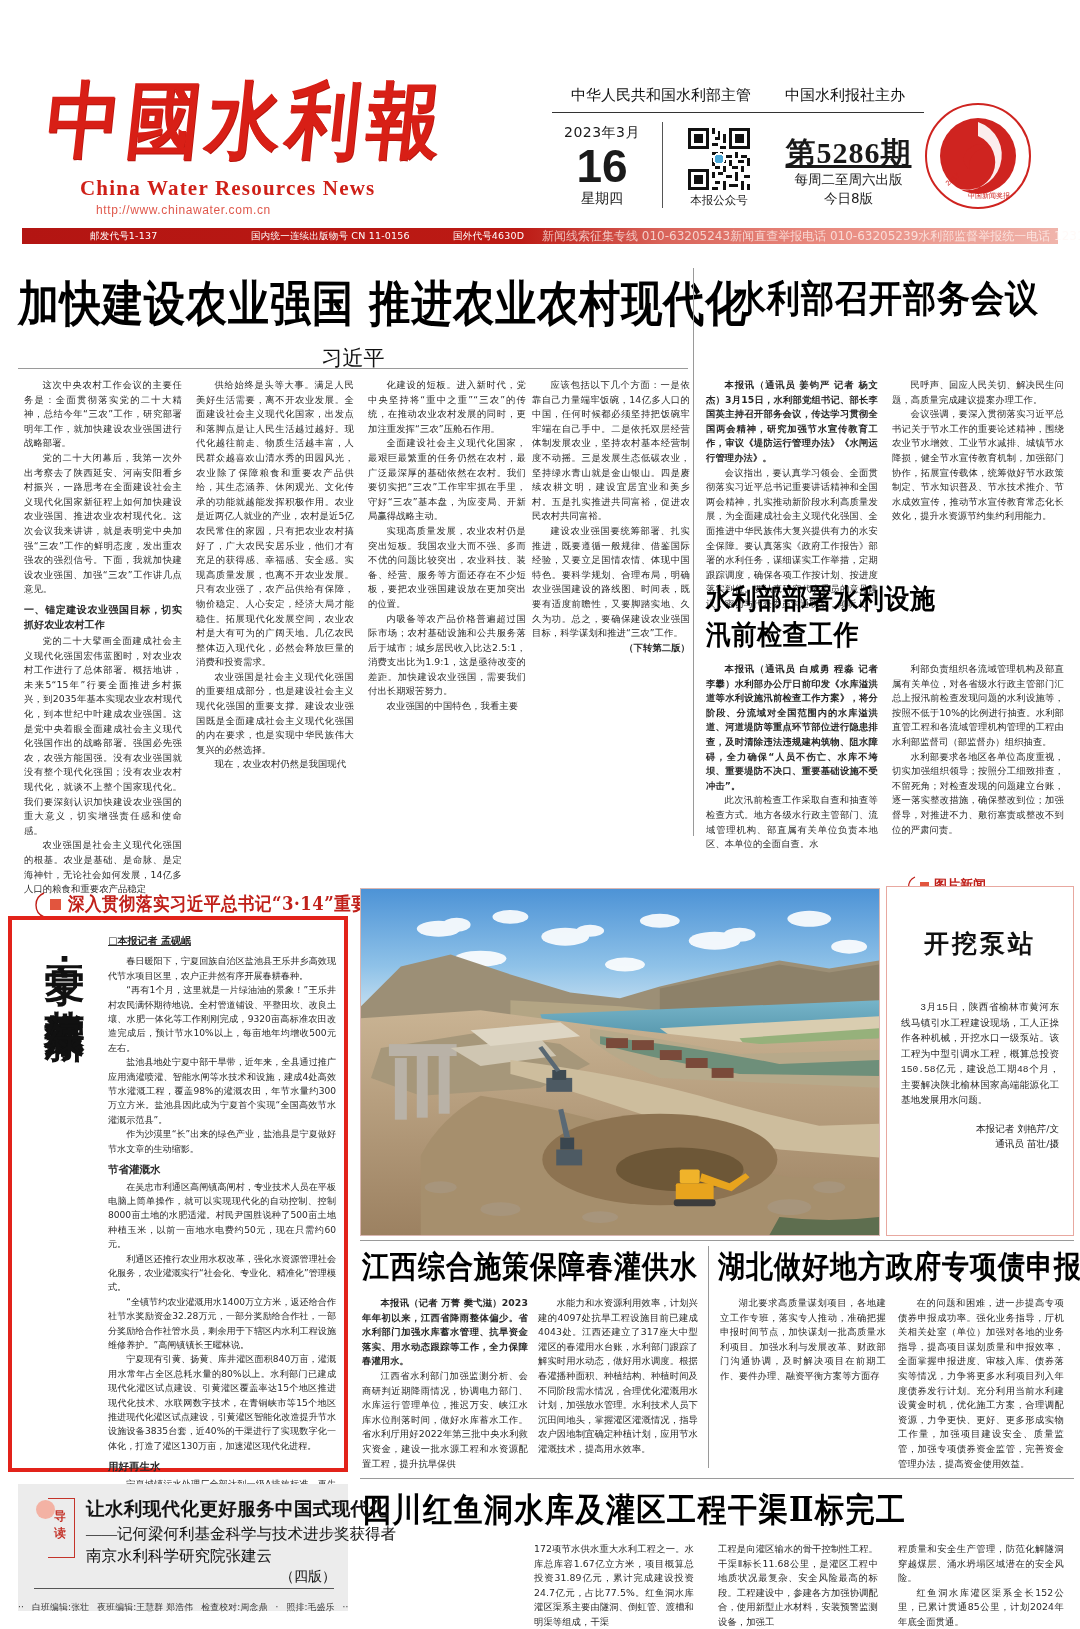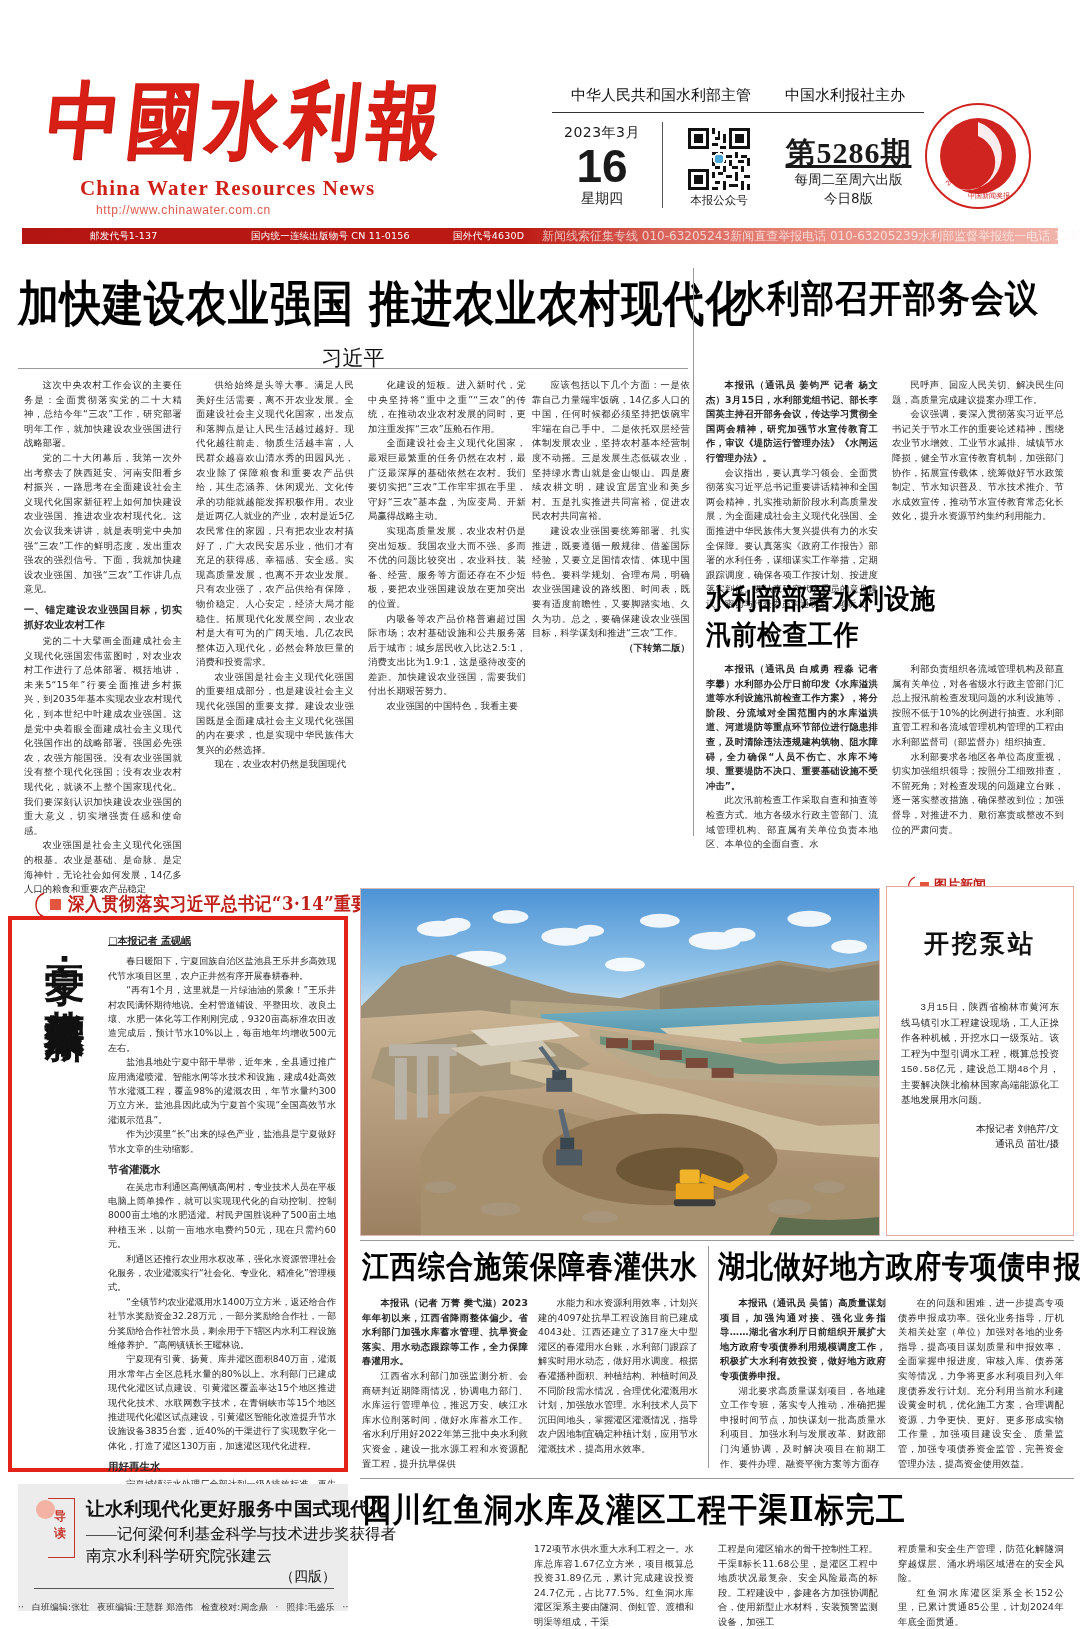--- a/index.html
+++ b/index.html
@@ -554,21 +554,20 @@
   </div>
   <div class="colblock" style="left:538px;top:1296px;width:160px;">
     <div class="col">
       <p>水能力和水资源利用效率，计划兴建的4097处抗旱工程设施目前已建成4043处。江西还建立了317座大中型灌区的春灌用水台账，水利部门跟踪了解实时用水动态，做好用水调度。根据春灌播种面积、种植结构、种植时间及不同阶段需水情况，合理优化灌溉用水计划，加强放水管理。水利技术人员下沉田间地头，掌握灌区灌溉情况，指导农户因地制宜确定种植计划，应用节水灌溉技术，提高用水效率。</p>
     </div>
   </div>
 
   <div class="bh bh-hb">湖北做好地方政府专项债申报</div>
   <div class="colblock" style="left:720px;top:1296px;width:166px;">
     <div class="col">
-      <p class="lead">本报讯（通讯员 吴笛）高质量谋划项目，加强沟通对接、强化业务指导……湖北省水利厅日前组织开展扩大地方政府专项债券利用规模调度工作，积极扩大水利有效投资，做好地方政府专项债券申报。</p>
       <p>湖北要求高质量谋划项目，各地建立工作专班，落实专人推动，准确把握申报时间节点，加快谋划一批高质量水利项目。加强水利与发展改革、财政部门沟通协调，及时解决项目在前期工作、要件办理、融资平衡方案等方面存</p>
     </div>
   </div>
   <div class="colblock" style="left:898px;top:1296px;width:166px;">
     <div class="col">
       <p>在的问题和困难，进一步提高专项债券申报成功率。强化业务指导，厅机关相关处室（单位）加强对各地的业务指导，提高项目谋划质量和申报效率，全面掌握申报进度、审核入库、债券落实等情况，力争将更多水利项目列入年度债券发行计划。充分利用当前水利建设黄金时机，优化施工方案，合理调配资源，力争更快、更好、更多形成实物工作量，加强项目建设安全、质量监管，加强专项债券资金监管，完善资金管理办法，提高资金使用效益。</p>
     </div>
   </div>
 
   <div class="bh bh-sc">四川红鱼洞水库及灌区工程干渠Ⅱ标完工</div>

